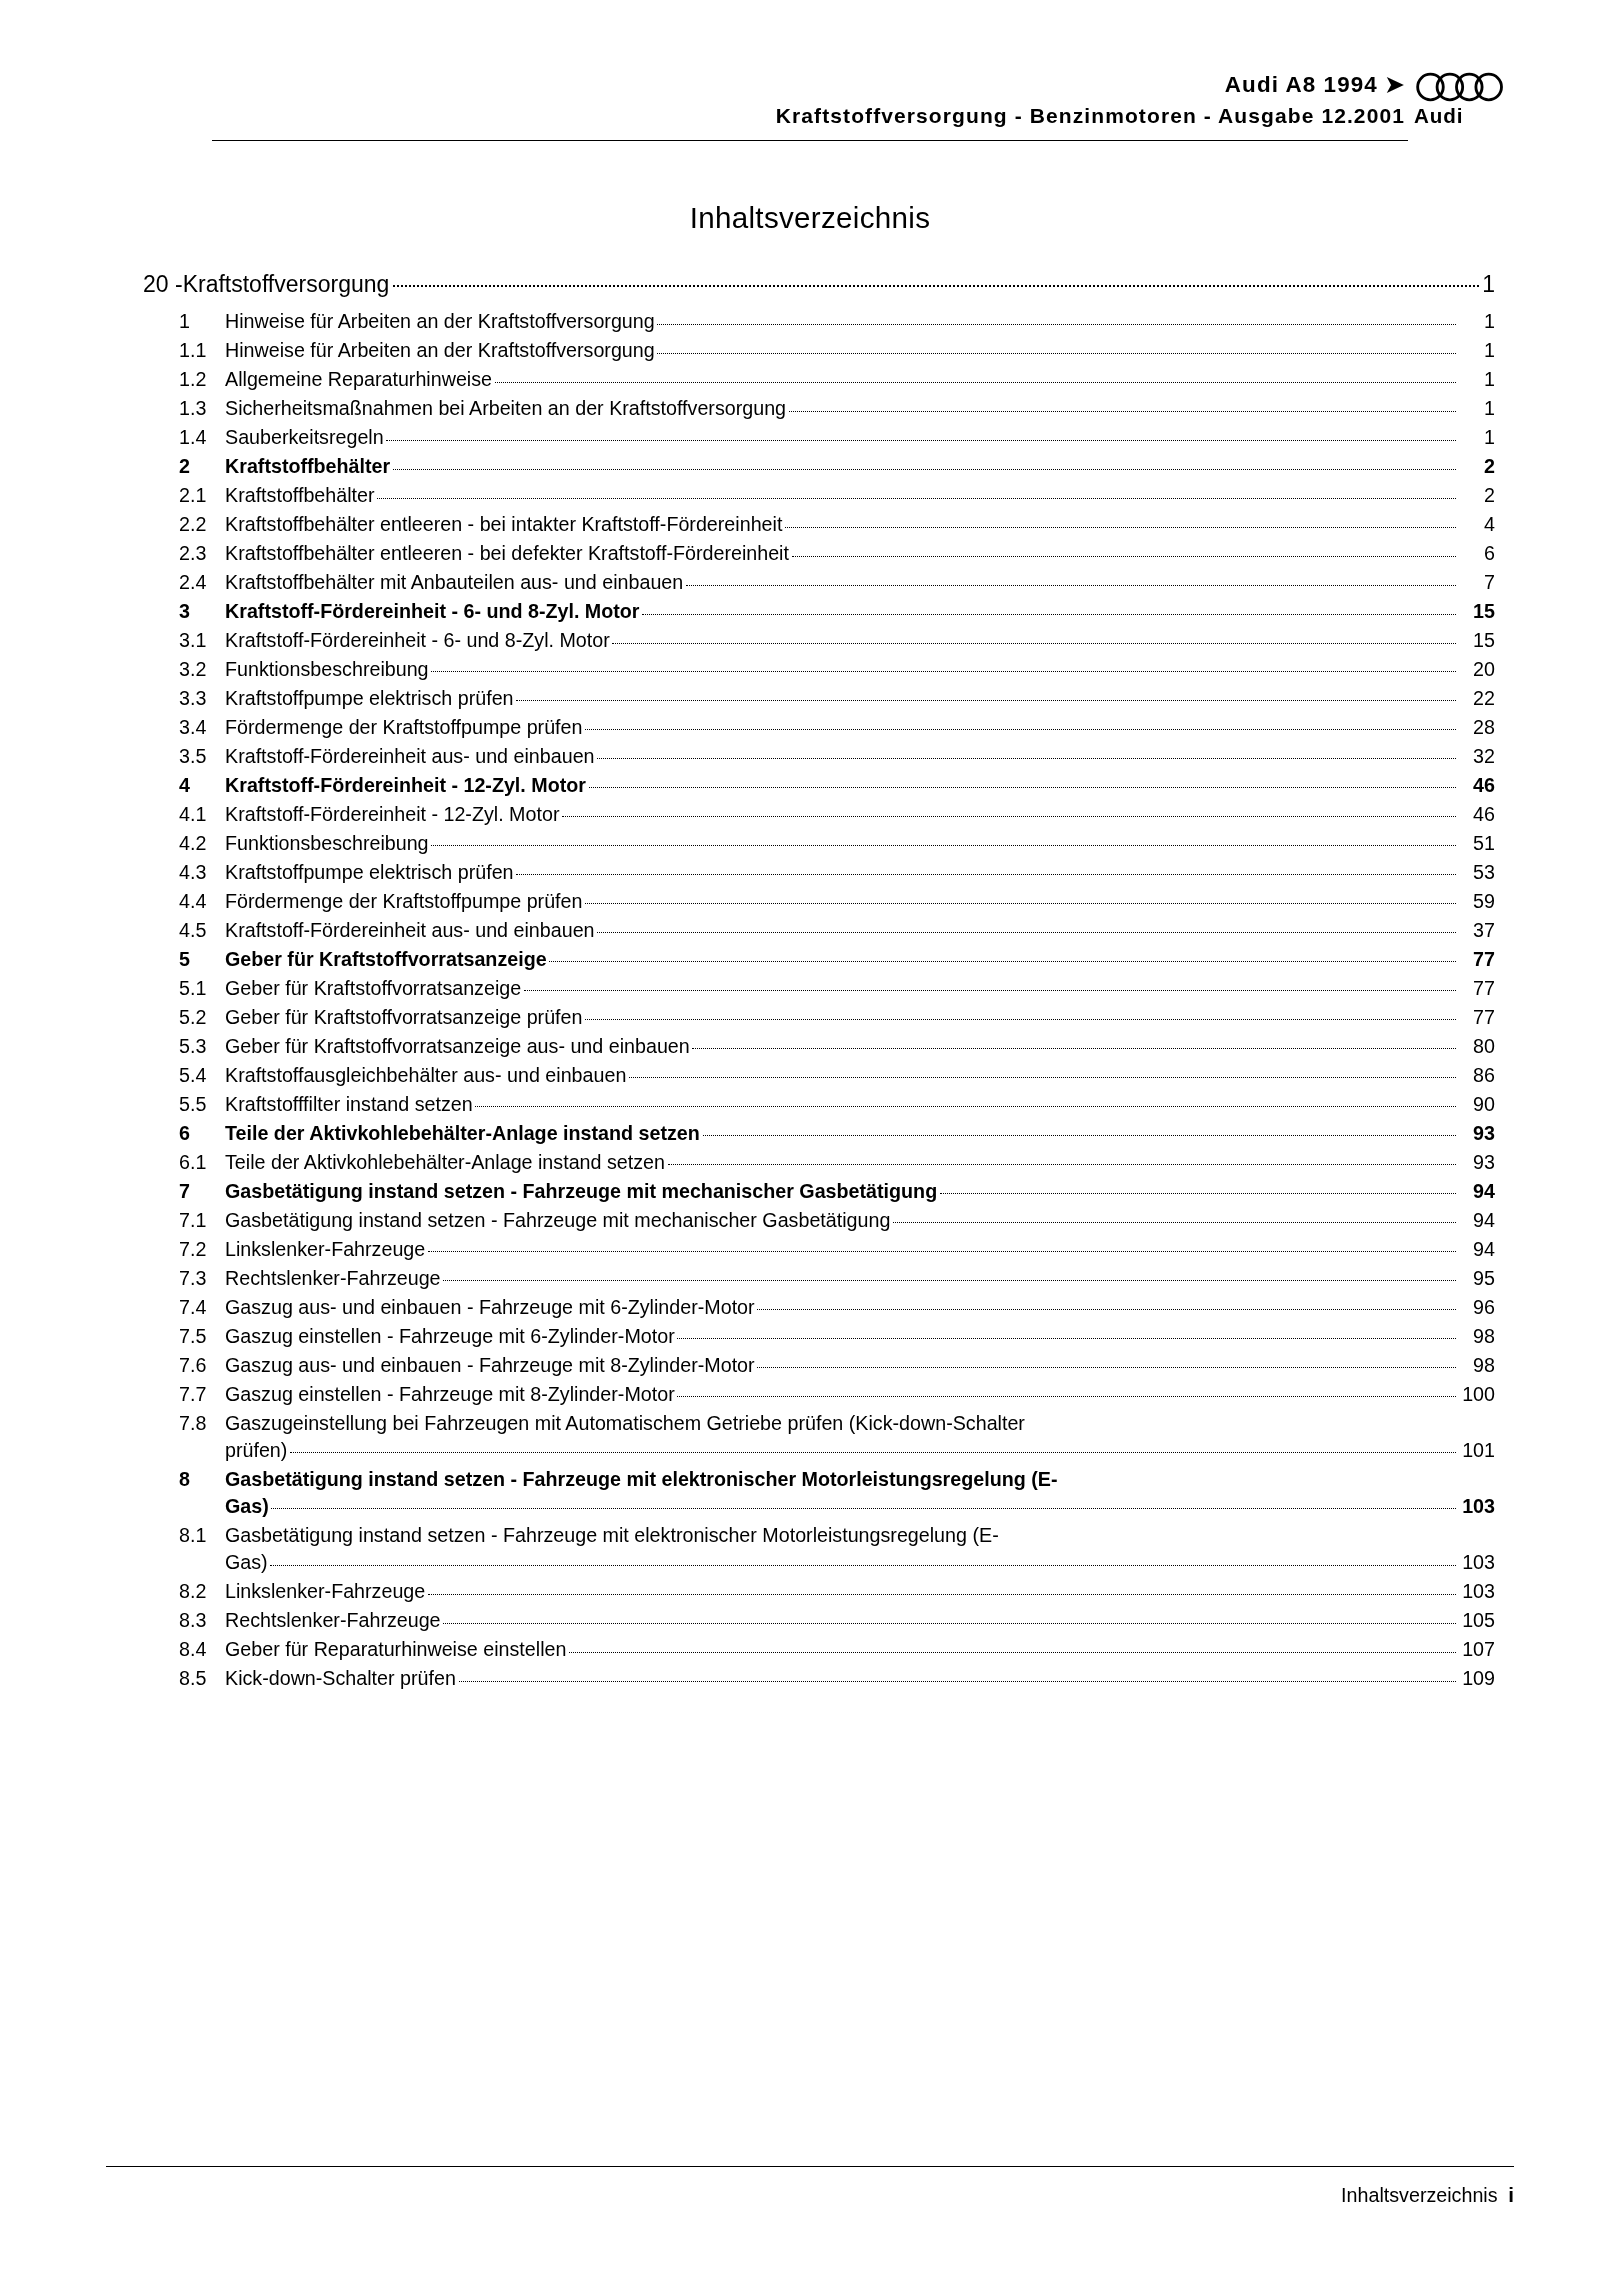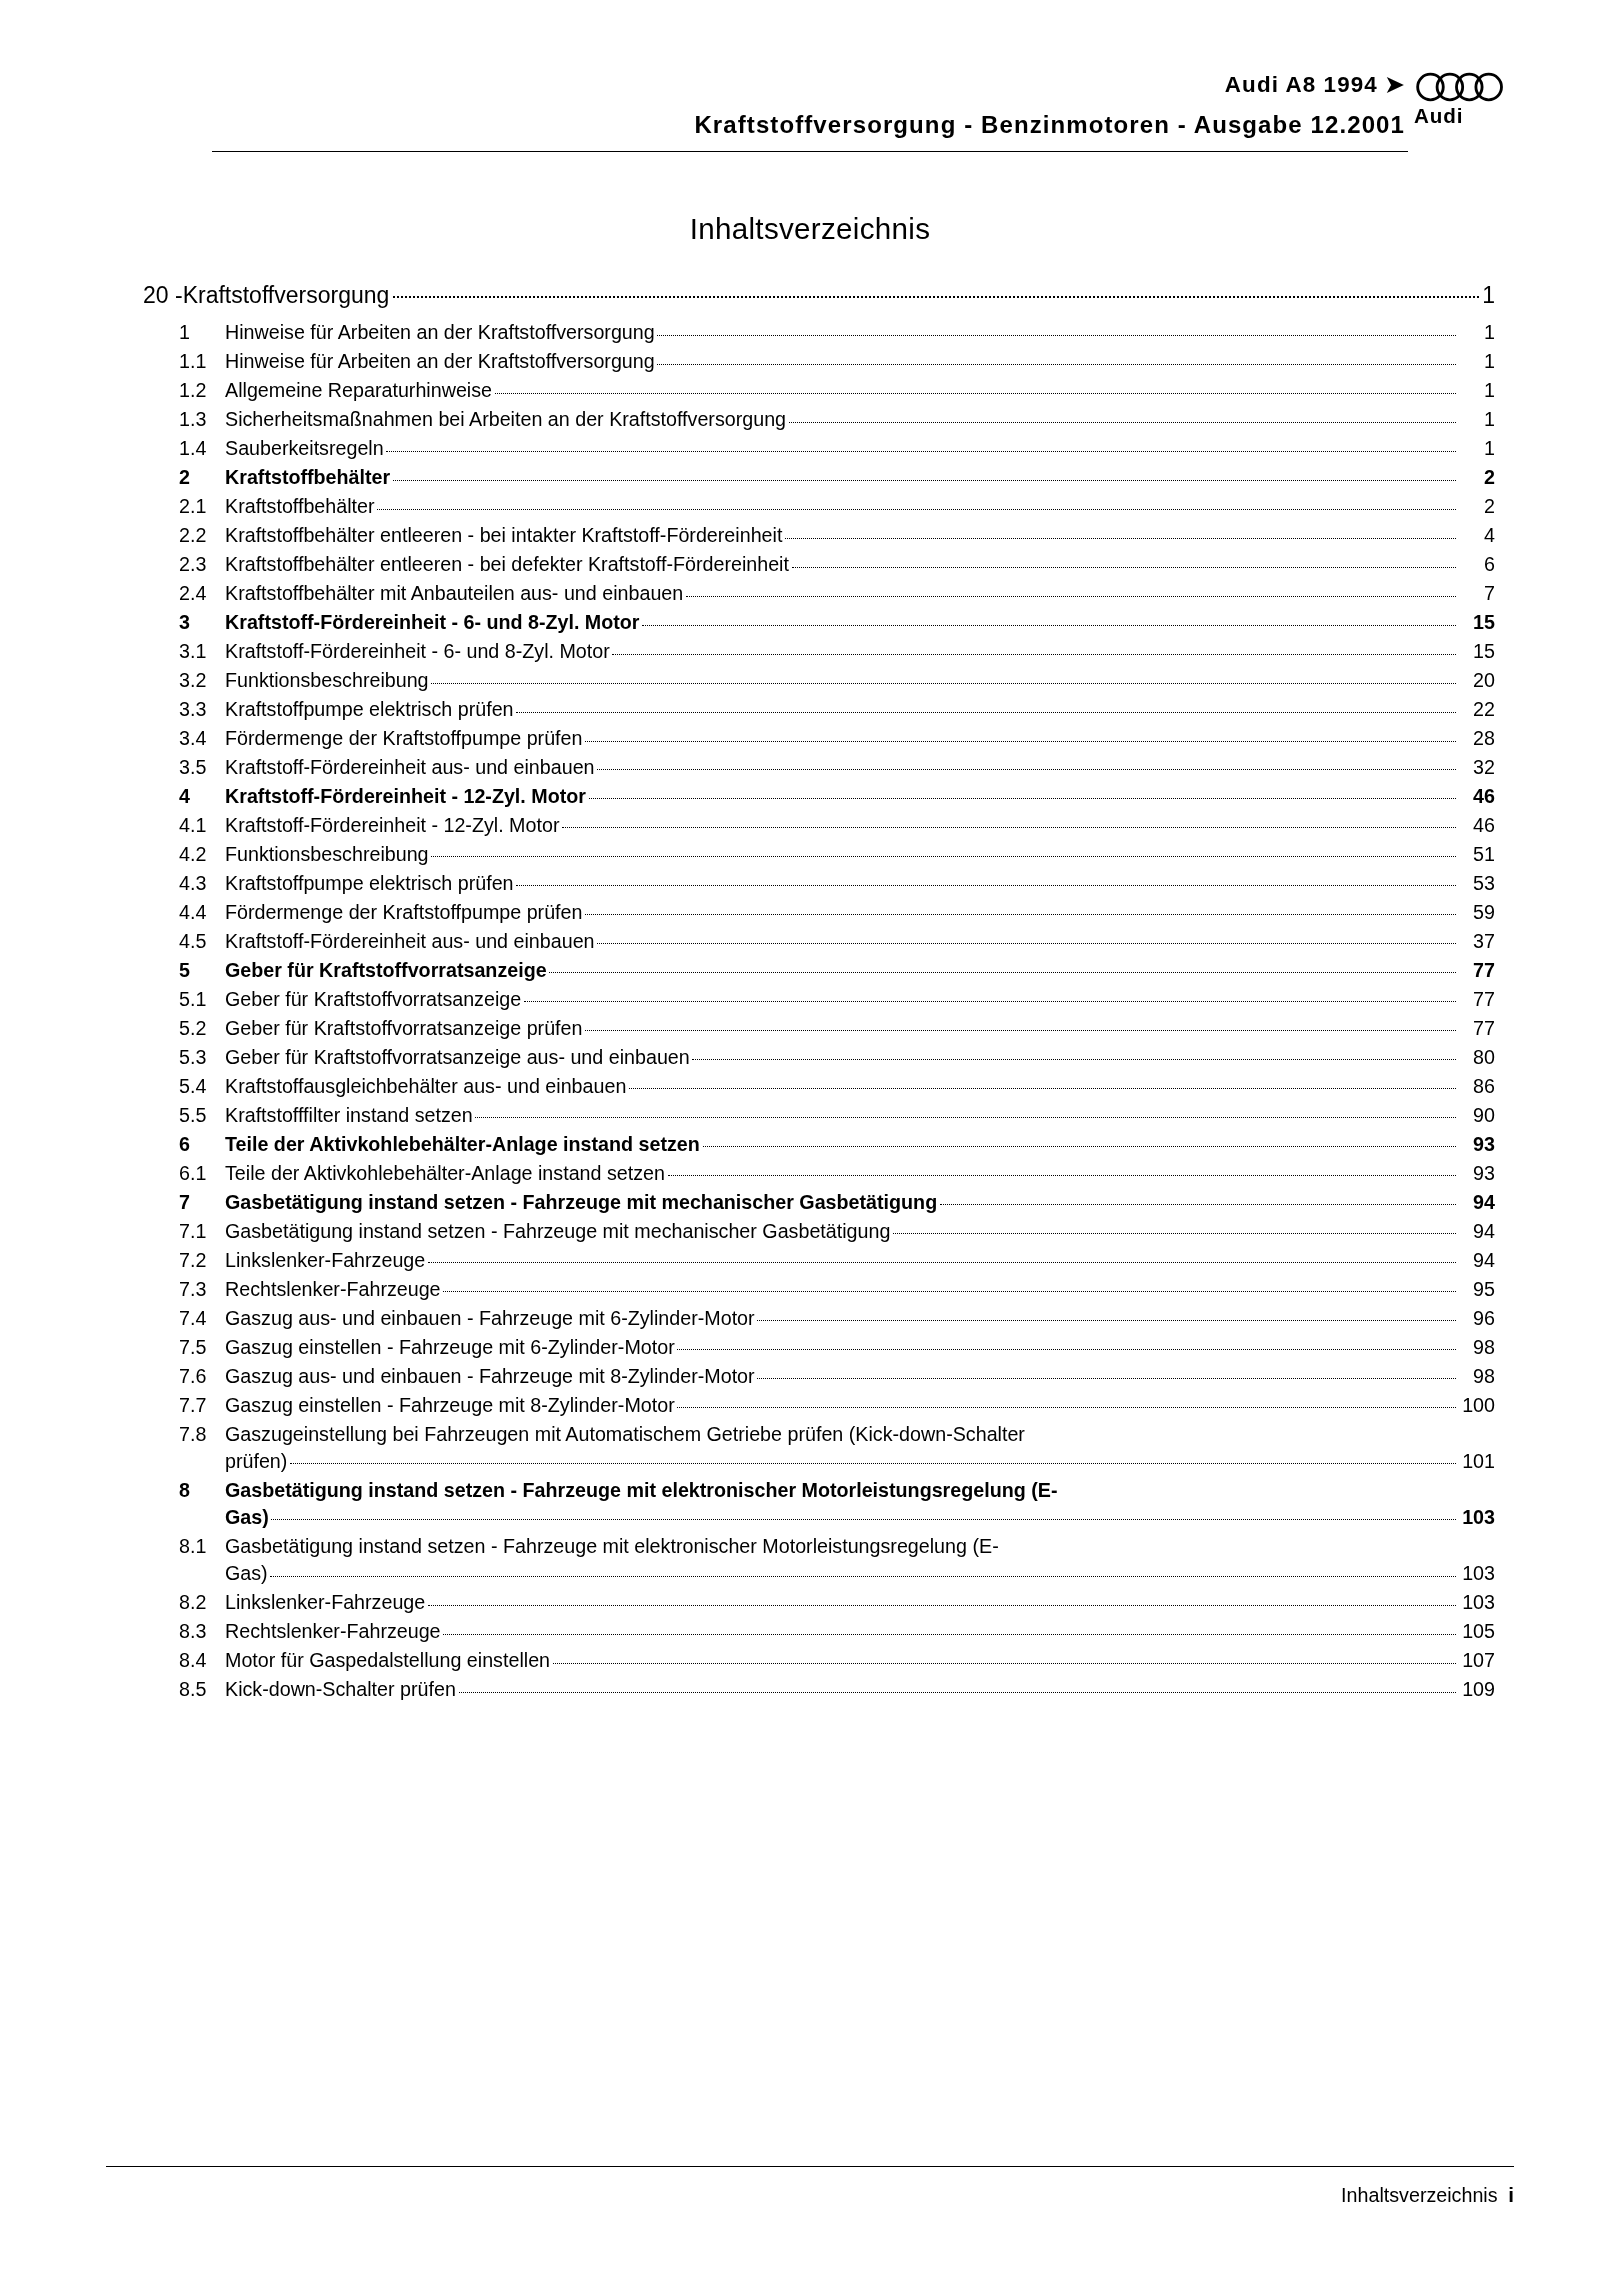--- a/index.html
+++ b/index.html
@@ -30,25 +30,25 @@
     text-align: right;
     padding-right: 109px;
   }
   .header-line1 {
     font-size: 22.4px;
     font-weight: bold;
     letter-spacing: 1.1px;
     line-height: 1.35;
   }
   .header-line2 {
-    font-size: 24px;
+    font-size: 21px;
     font-weight: bold;
     letter-spacing: 1.1px;
     line-height: 1.35;
-    margin-top: 9px;
+    margin-top: 2px;
     text-align: right;
   }
   .audi-logo {
     position: absolute;
     right: 106px;
     top: 72px;
     width: 100px;
     text-align: left;
   }
   .rings {
@@ -480,21 +480,21 @@
           <span class="pg">103</span>
         </div>
         <div class="toc-row">
           <span class="num">8.3</span>
           <span class="txt">Rechtslenker-Fahrzeuge</span>
           <span class="leader"></span>
           <span class="pg">105</span>
         </div>
         <div class="toc-row">
           <span class="num">8.4</span>
-          <span class="txt">Motor für Gaspedalstellung einstellen</span>
+          <span class="txt">Geber für Reparaturhinweise einstellen</span>
           <span class="leader"></span>
           <span class="pg">107</span>
         </div>
         <div class="toc-row">
           <span class="num">8.5</span>
           <span class="txt">Kick-down-Schalter prüfen</span>
           <span class="leader"></span>
           <span class="pg">109</span>
         </div>
       </div>

